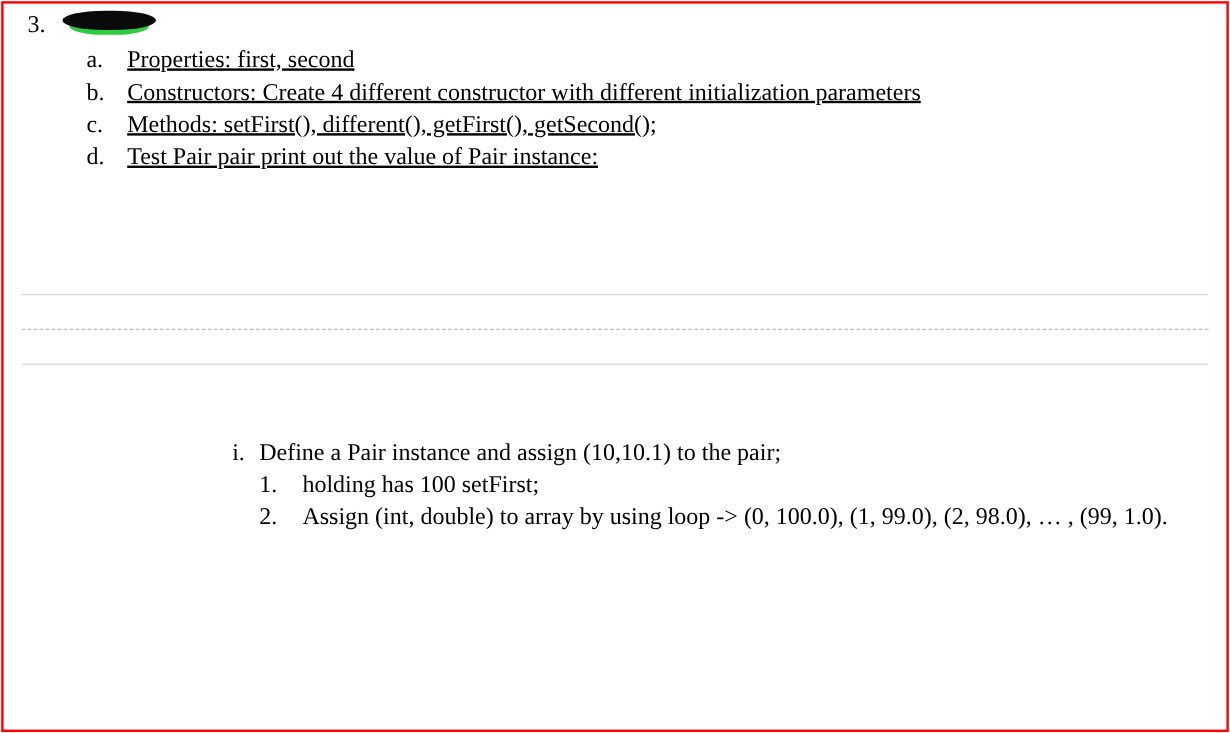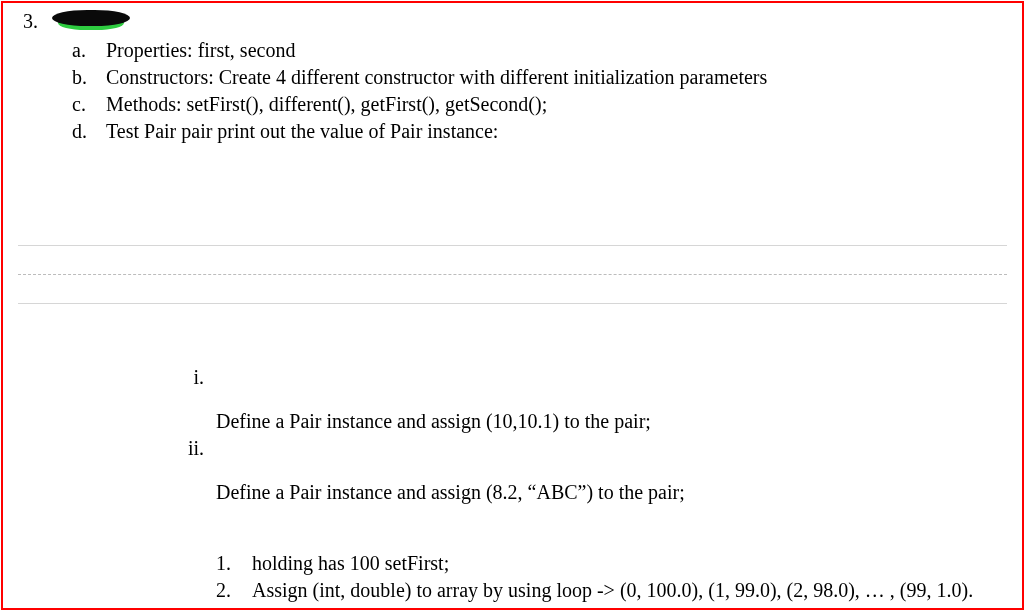--- a/index.html
+++ b/index.html
@@ -76,20 +76,21 @@
     .sub-item {
       display: flex;
     }
     .sub-marker {
       width: 34px;
       flex-shrink: 0;
       text-align: left;
     }
     .sub-text {
       flex: 1;
+      text-decoration: underline;
     }
     .gap-zone {
       margin-top: 100px;
       margin-bottom: 20px;
     }
     .hr-light {
       border: none;
       border-top: 1px solid #d6d6d6;
       margin: 0;
     }
@@ -106,21 +107,20 @@
       display: flex;
     }
     .roman-marker {
       width: 48px;
       flex-shrink: 0;
       text-align: right;
       padding-right: 12px;
     }
     .roman-text {
       flex: 1;
-      margin-top: 44px;
     }
     .nested-num-list {
       margin-left: 48px;
     }
     .nested-num-item {
       display: flex;
     }
     .nested-num-marker {
       width: 36px;
       flex-shrink: 0;
@@ -172,24 +172,20 @@
     <hr class="hr-dashed">
     <hr class="hr-light">
   </div>
 
   <div class="roman-list">
     <div class="roman-item">
       <div class="roman-marker">i.</div>
       <div class="roman-text">Define a Pair instance and assign (10,10.1) to the pair;</div>
     </div>
     <div class="roman-item">
-      <div class="roman-marker">ii.</div>
-      <div class="roman-text">Define a Pair instance and assign (8.2, “ABC”) to the pair;</div>
-    </div>
-    <div class="roman-item">
       <div class="roman-text">
         <div class="nested-num-list">
           <div class="nested-num-item">
             <div class="nested-num-marker">1.</div>
             <div class="nested-num-text">holding has 100 setFirst;</div>
           </div>
           <div class="nested-num-item">
             <div class="nested-num-marker">2.</div>
             <div class="nested-num-text">Assign (int, double) to array by using loop -&gt; (0, 100.0), (1, 99.0), (2, 98.0), … , (99, 1.0).</div>
           </div>

